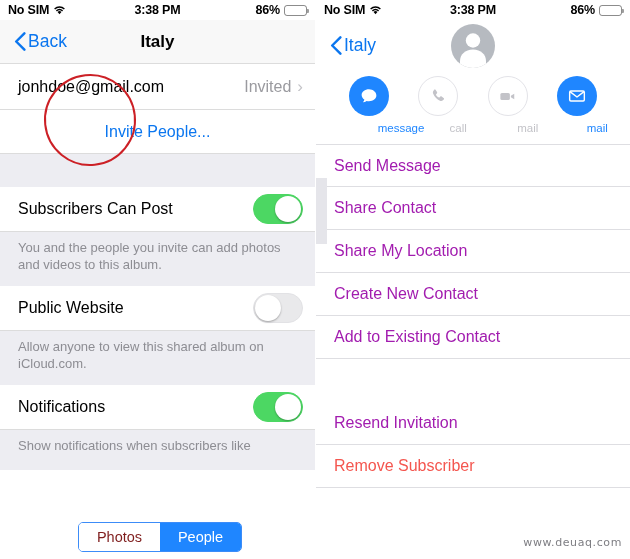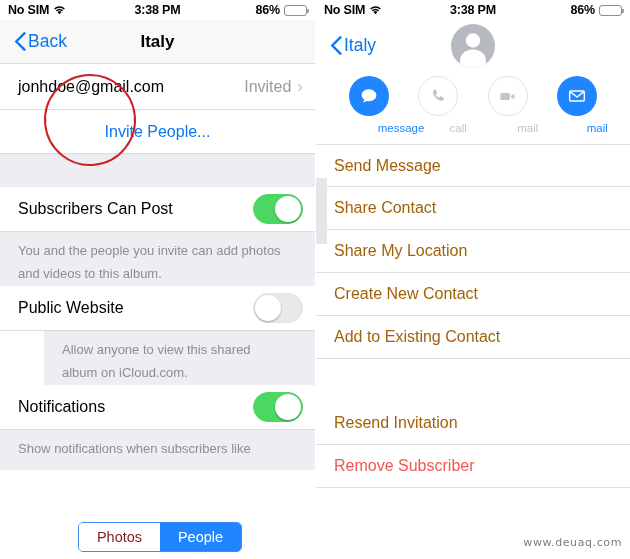--- a/index.html
+++ b/index.html
@@ -71,21 +71,21 @@
   }
   .row-right { display: flex; align-items: center; gap: 6px; }
   .muted { color: #9a9a9f; font-size: 16px; }
   .disclosure { color: #c4c4c8; font-size: 17px; line-height: 1; }
   .row-link { color: #0b76ef; }
   .row-center { justify-content: center; padding: 0; }
 
   .gap { background: #ededf2; }
   .footnote {
     background: #ededf2; color: #8d8d93; font-size: 13px;
-    line-height: 23px; padding: 7px 26px 9px 18px;
+    line-height: 17px; padding: 7px 26px 9px 18px;
   }
 
   
   .toggle {
     width: 50px; height: 30px; border-radius: 16px; position: relative;
     background: #e9e9eb; border: 1px solid #e2e2e5; flex: none;
   }
   .toggle.on { background: #4cd763; border-color: #4cd763; }
   .knob {
     position: absolute; top: 1px; left: 1px; width: 26px; height: 26px;
@@ -129,21 +129,21 @@
     width: 40px; height: 40px; border-radius: 50%; margin: 0 auto 6px auto;
     display: flex; align-items: center; justify-content: center;
     background: #1f86ff;
   }
   .action-circle.disabled { background: #ffffff; border: 1px solid #e3e3e8; }
   .action-label { font-size: 11.5px; color: #1f86ff; margin-left: 40px; }
   .action.disabled .action-label { color: #c3c3c8; }
 
   .menu-row {
     height: 43px; display: flex; align-items: center;
-    padding-left: 18px; font-size: 16px; color: #a16207;
+    padding-left: 18px; font-size: 16px; color: #a21caf;
     border-bottom: 1px solid #dedee2; background: #fff; cursor: pointer;
   }
   .menu-row.first { border-top: 1px solid #dedee2; }
   .menu-row.danger { color: #f4564f; }
   .menu-spacer { background: #ffffff; }
 
   .watermark {
     position: absolute; right: 8px; bottom: 10px;
     font-size: 11px; color: #7d7d82; letter-spacing: .6px;
     font-family: "DejaVu Sans", sans-serif;
@@ -207,21 +207,21 @@
         </span>
     </div>
     <div class="footnote" style="height:54px;">You and the people you invite can add photos and videos to this album.</div>
 
     <div class="row" style="height:45px;">
       <span>Public Website</span>
       <span class="toggle">
           <span class="knob"></span>
         </span>
     </div>
-    <div class="footnote" style="height:54px;margin-left:44px;">Allow anyone to view this shared album on iCloud.com.</div>
+    <div class="footnote" style="height:54px;">Allow anyone to view this shared album on iCloud.com.</div>
 
     <div class="row" style="height:45px;">
       <span>Notifications</span>
       <span class="toggle on">
           <span class="knob"></span>
         </span>
     </div>
     <div class="footnote" style="height:40px;">Show notifications when subscribers like</div>
 
     <div class="annot-circle"></div>

